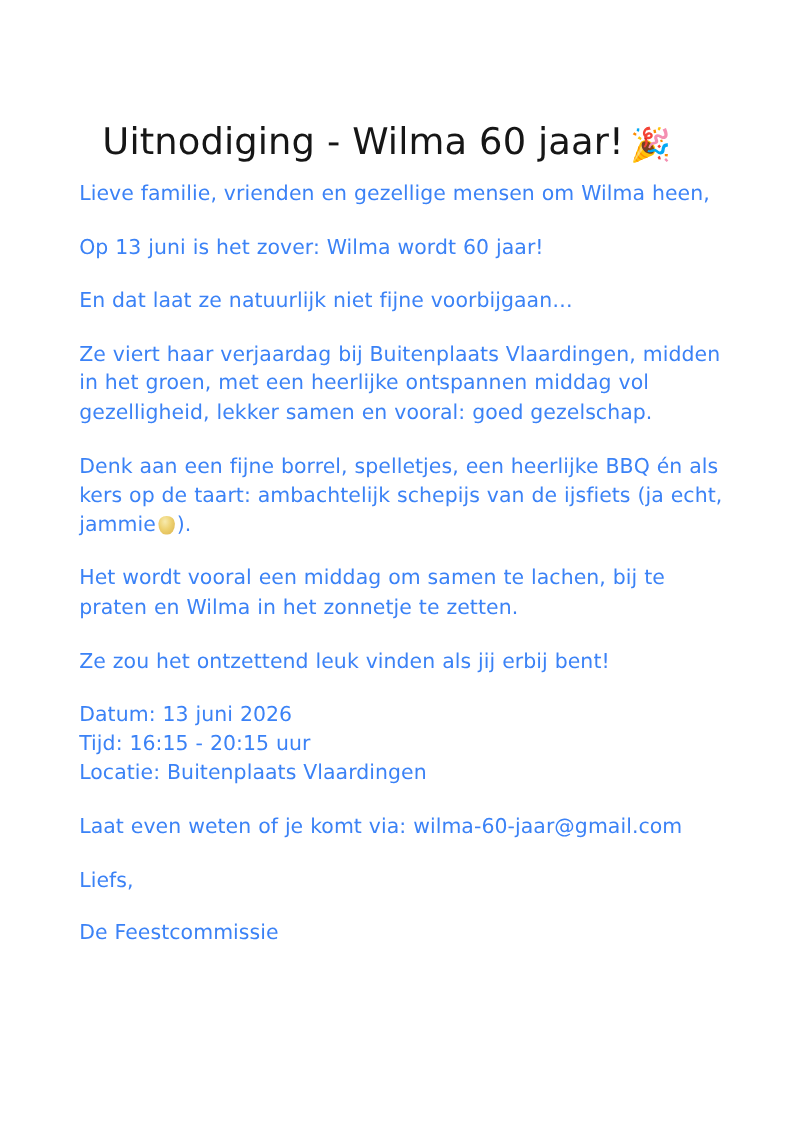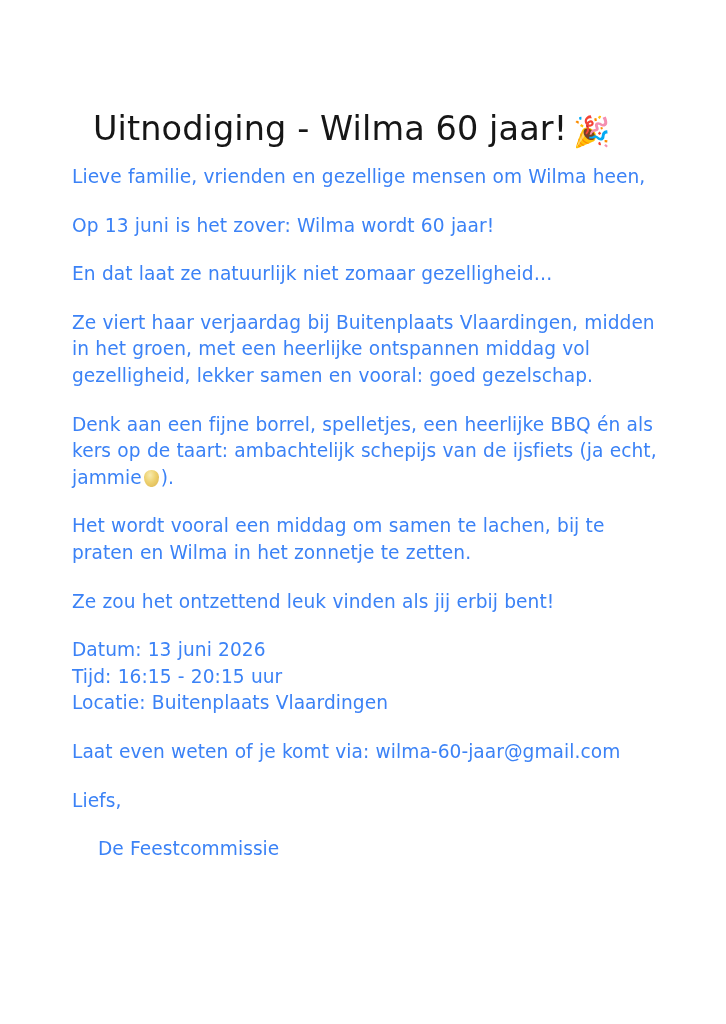--- a/index.html
+++ b/index.html
@@ -50,21 +50,20 @@
   .para {
     font-size: 18.6px;
     line-height: 26.6px;
     letter-spacing: 0.05px;
     color: #3b82f6;
     margin: 0 0 22px 0;
     word-spacing: 0.3px;
   }
   .para:last-child {
     margin-bottom: 0;
-    margin-left: 26px;
   }
   
   .para.details {
     white-space: pre-line;
   }
   .inline-emoji {
     display: inline-block;
     width: 15px;
     height: 17px;
     vertical-align: -3px;
@@ -82,21 +81,21 @@
   <h1 class="doc-title">
     <span>Uitnodiging - Wilma 60 jaar!</span><span class="title-emoji">🎉</span>
   </h1>
 
   <div class="body-block">
 
     <p class="para">Lieve familie, vrienden en gezellige mensen om Wilma heen,</p>
 
     <p class="para">Op 13 juni is het zover: Wilma wordt 60 jaar!</p>
 
-    <p class="para">En dat laat ze natuurlijk niet zomaar gezelligheid…</p>
+    <p class="para">En dat laat ze natuurlijk niet fijne voorbijgaan…</p>
 
     <p class="para">Ze viert haar verjaardag bij Buitenplaats Vlaardingen, midden in het groen, met een heerlijke ontspannen middag vol gezelligheid, lekker samen en vooral: goed gezelschap.</p>
 
     <p class="para"><span>Denk aan een fijne borrel, spelletjes, een heerlijke BBQ én als kers op de taart: ambachtelijk schepijs van de ijsfiets (ja echt, jammie</span><span class="inline-emoji"></span><span>).</span></p>
 
     <p class="para">Het wordt vooral een middag om samen te lachen, bij te praten en Wilma in het zonnetje te zetten.</p>
 
     <p class="para">Ze zou het ontzettend leuk vinden als jij erbij bent!</p>
 
     <p class="para details">Datum: 13 juni 2026

